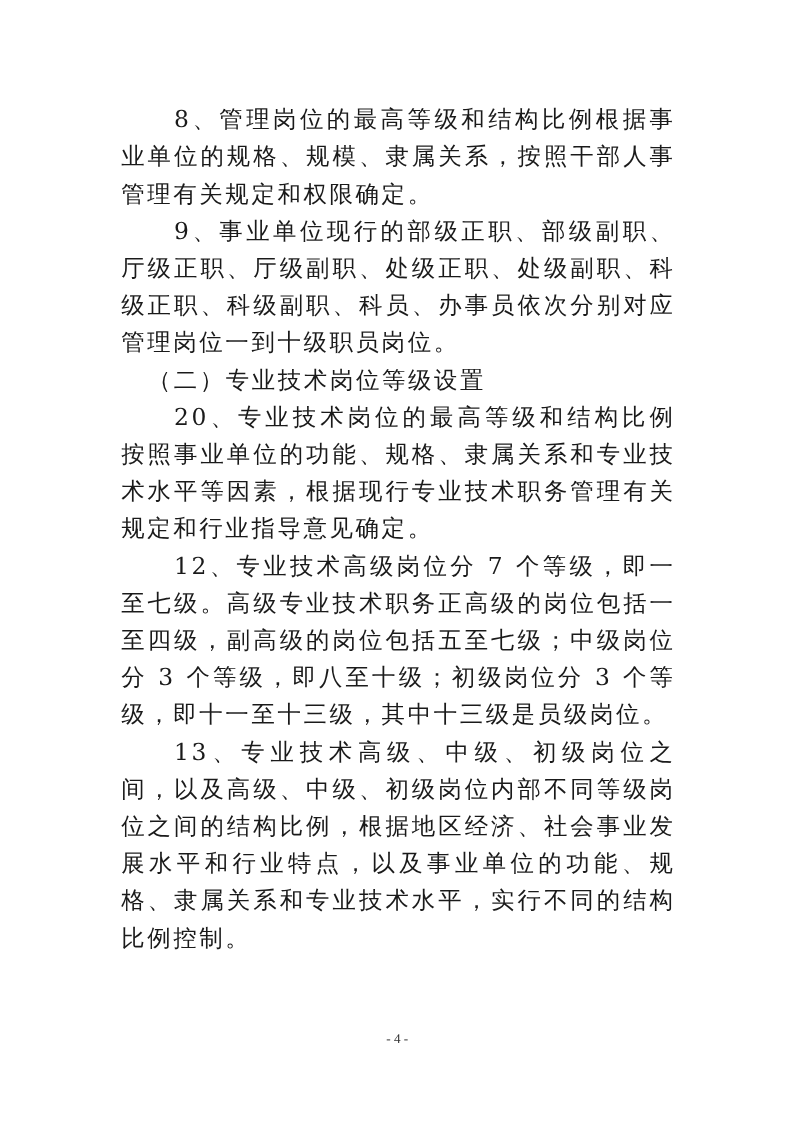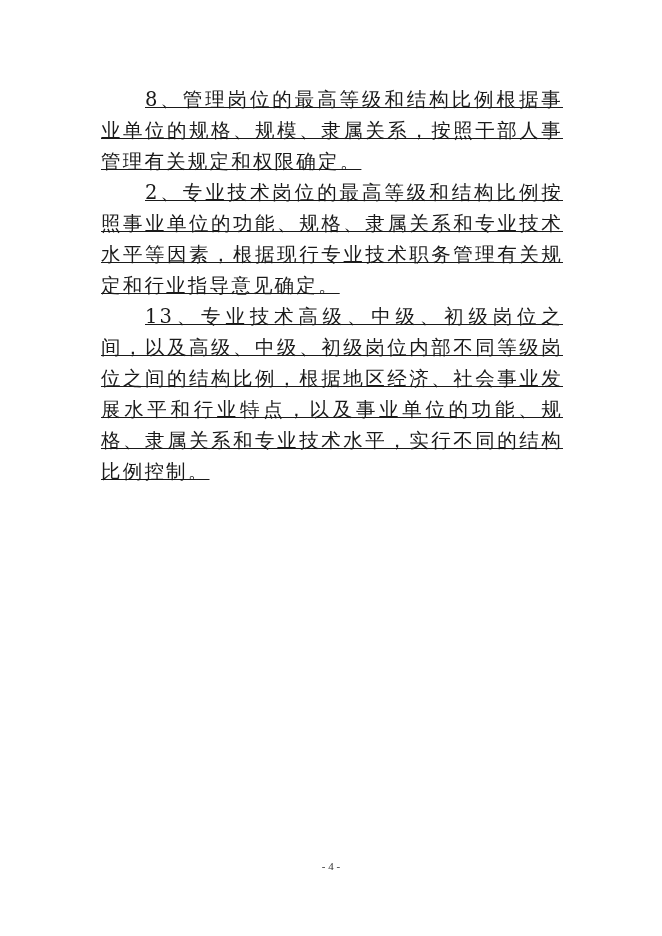--- a/index.html
+++ b/index.html
@@ -25,21 +25,20 @@
       margin: 0;
       font-size: 19.5px;
       line-height: 31px;
       letter-spacing: 2.2px;
       text-align: justify;
       text-justify: inter-ideograph;
       word-break: break-all;
     }
     .indent {
       text-indent: 44px;
-      text-decoration: underline;
     }
     .heading {
       margin: 0;
       font-size: 19.5px;
       line-height: 31px;
       letter-spacing: 2.2px;
       text-indent: 22px;
     }
     .page-number {
       position: absolute;
@@ -50,17 +49,20 @@
       font-size: 11px;
       color: #333;
       font-family: "Liberation Serif", serif;
     }
   </style>
 </head>
 <body>
 
 <div class="page">
   <p class="para indent">8、管理岗位的最高等级和结构比例根据事业单位的规格、规模、隶属关系，按照干部人事管理有关规定和权限确定。</p>
-  <p class="para indent">2、专业技术岗位的最高等级和结构比例按照事业单位的功能、规格、隶属关系和专业技术水平等因素，根据现行专业技术职务管理有关规定和行业指导意见确定。</p>
+  <p class="para indent">9、事业单位现行的部级正职、部级副职、厅级正职、厅级副职、处级正职、处级副职、科级正职、科级副职、科员、办事员依次分别对应管理岗位一到十级职员岗位。</p>
+  <p class="heading">（二）专业技术岗位等级设置</p>
+  <p class="para indent">20、专业技术岗位的最高等级和结构比例按照事业单位的功能、规格、隶属关系和专业技术水平等因素，根据现行专业技术职务管理有关规定和行业指导意见确定。</p>
+  <p class="para indent">12、专业技术高级岗位分 7 个等级，即一至七级。高级专业技术职务正高级的岗位包括一至四级，副高级的岗位包括五至七级；中级岗位分 3 个等级，即八至十级；初级岗位分 3 个等级，即十一至十三级，其中十三级是员级岗位。</p>
   <p class="para indent">13、专业技术高级、中级、初级岗位之间，以及高级、中级、初级岗位内部不同等级岗位之间的结构比例，根据地区经济、社会事业发展水平和行业特点，以及事业单位的功能、规格、隶属关系和专业技术水平，实行不同的结构比例控制。</p>
 </div>
 
 <div class="page-number">- 4 -</div>
 
 </body></html>

